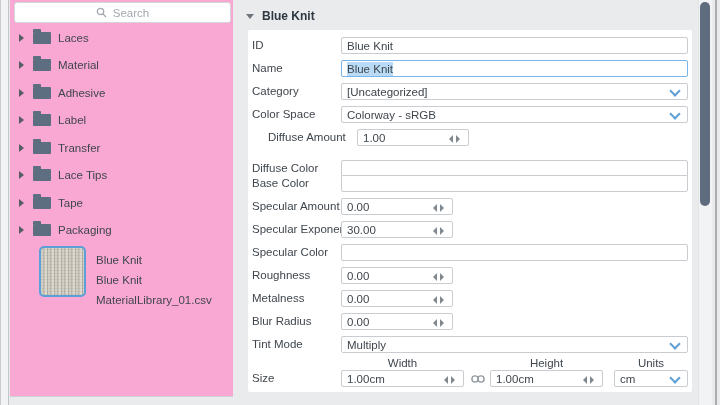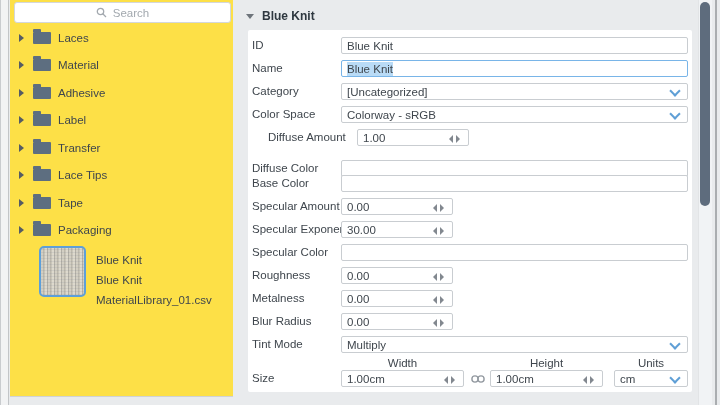--- a/index.html
+++ b/index.html
@@ -5,21 +5,21 @@
   html,body{margin:0;padding:0;}
   body{width:720px;height:405px;overflow:hidden;background:#e9ebed;
        font-family:"Liberation Sans",sans-serif;font-size:11.5px;color:#3f464d;}
   .app{position:relative;width:720px;height:405px;}
 
   
   .splitter{position:absolute;left:0;top:0;bottom:0;width:9px;background:#f2f3f4;
             border-left:1px solid #c9cccf;border-right:1px solid #c2c5c8;box-sizing:border-box;}
 
   
-  .sidebar{position:absolute;left:10px;top:0;width:223px;height:396px;background:#fde047;
+  .sidebar{position:absolute;left:10px;top:0;width:223px;height:396px;background:#f9a8d4;
            border-bottom:1px solid #cfd2d5;}
   .searchbox{position:absolute;left:4px;top:2px;right:2px;height:19px;border:1px solid #d4d7da;
              border-radius:3px;background:#fff;display:flex;align-items:center;justify-content:center;gap:6px;}
   .search-ph{color:#a3a9af;}
   .tree{position:absolute;left:0;top:24px;right:0;}
   .tree-row{height:27.5px;display:flex;align-items:center;padding-left:9px;cursor:default;}
   .caret{width:0;height:0;border-top:4px solid transparent;border-bottom:4px solid transparent;
          border-left:5px solid #565c63;margin-right:9px;flex:none;}
   .folder{width:18px;height:12px;background:#5d6e80;border-radius:1px;position:relative;margin-right:7px;flex:none;}
   .folder::before{content:"";position:absolute;top:-3px;left:0;width:8px;height:3px;background:#5d6e80;

